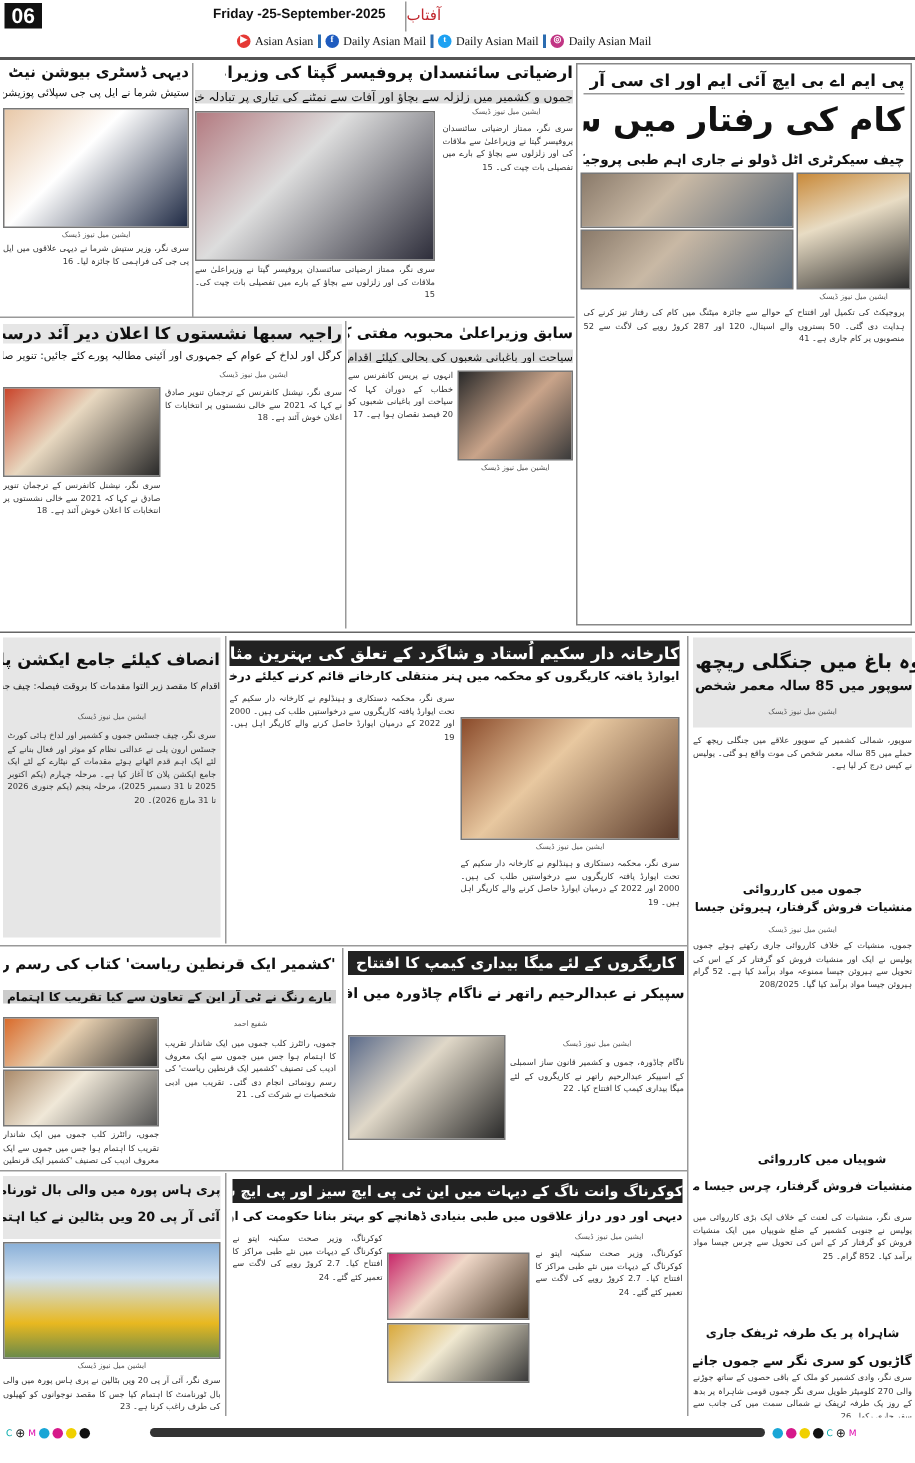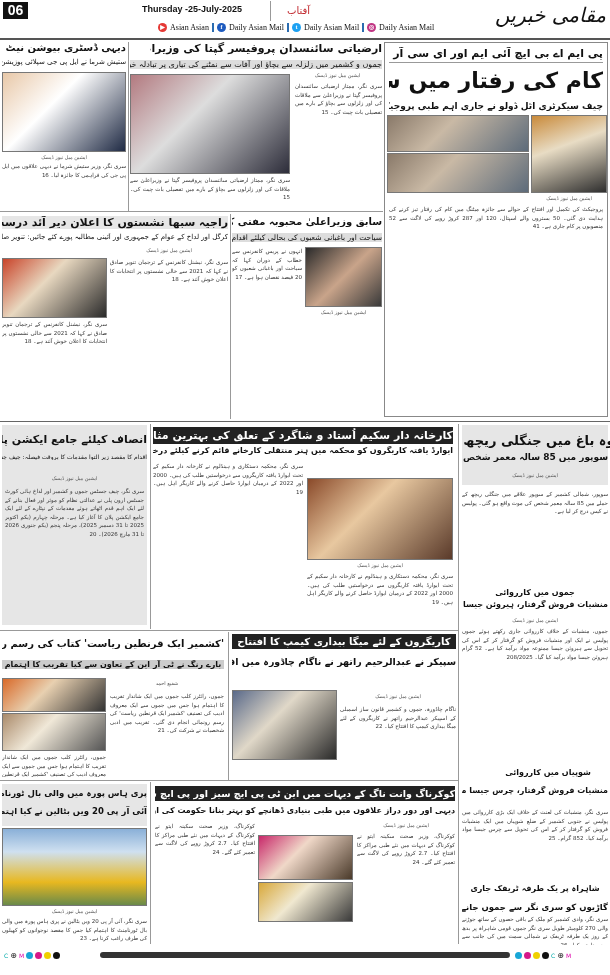--- a/index.html
+++ b/index.html
@@ -1,21 +1,21 @@
 <!DOCTYPE html>
 <html><head>
 <meta charset="utf-8">
 <style>
 *{box-sizing:border-box;margin:0;padding:0}
 body{width:610px;height:975px;background:#fff;font-family:"DejaVu Sans",sans-serif;position:relative;overflow:hidden;color:#111}
 .abs{position:absolute}
 .masthead{left:0;top:0;width:610px;height:40px;border-bottom:2px solid #555}
 .pageno{left:3px;top:2px;width:25px;height:17px;background:#111;color:#fff;font:bold 14px "Liberation Sans",sans-serif;text-align:center;line-height:17px}
 .date{left:142px;top:4px;font:bold 9px "Liberation Sans",sans-serif}
-.logo{left:270px;top:1px;width:34px;height:20px;border-left:1px solid #999;padding-left:16px;font-size:10px;color:#c1272d;line-height:20px}
+.logo{left:270px;top:1px;width:34px;height:20px;border-left:1px solid #999;padding-left:0;font-size:10px;color:#c1272d;line-height:20px}
 .social{left:158px;top:23px;font:8px "Liberation Serif",serif;display:flex;gap:3px;align-items:center}
 .social .ic{display:inline-block;width:9px;height:9px;border-radius:50%;color:#fff;font-size:6px;text-align:center;line-height:9px;font-weight:bold}
 .social .sep{width:2px;height:9px;background:#2b6cb0}
 .section-title{right:4px;top:3px;font:italic 20px "DejaVu Serif",serif;direction:rtl}
 .head{font-family:"DejaVu Sans",sans-serif;font-weight:bold;color:#111;direction:rtl;text-align:center;white-space:nowrap;overflow:hidden}
 .sub{font-size:8px;direction:rtl;text-align:center;white-space:nowrap;overflow:hidden;background:#ddd}
 .dark{background:#222;color:#fff}
 .grey{background:#e6e6e6}
 .body-text{font-size:5.5px;line-height:8.5px;direction:rtl;text-align:justify;color:#333;overflow:hidden}
 .photo{background:linear-gradient(135deg,#8a7a6a,#c9b9a5 40%,#5d6b7a);border:1px solid #777}
@@ -25,36 +25,35 @@
 .box{border:1px solid #888}
 .footer{left:0;top:945px;width:610px;height:30px}
 .bar{left:100px;top:952px;width:410px;height:6px;background:#333;border-radius:3px}
 .dot{width:7px;height:7px;border-radius:50%;display:inline-block}
 </style>
 </head>
 <body>
 
 <div class="abs masthead">
   <div class="abs pageno">06</div>
-  <div class="abs date">Thursday -25-July-2025</div>
+  <div class="abs date">Friday -25-September-2025</div>
   <div class="abs logo">آفتاب</div>
   <div class="abs social">
     <span class="ic" style="background:#e53935">▶</span>
     <span>Asian Asian</span>
     <span class="sep"></span>
     <span class="ic" style="background:#1e5bbf">f</span>
     <span>Daily Asian Mail</span>
     <span class="sep"></span>
     <span class="ic" style="background:#1da1f2">t</span>
     <span>Daily Asian Mail</span>
     <span class="sep"></span>
     <span class="ic" style="background:#c13584">◎</span>
     <span>Daily Asian Mail</span>
   </div>
-  <div class="abs section-title">مقامی خبریں</div>
 </div>
 
 <div class="abs box" style="left:384px;top:42px;width:224px;height:375px">
   <div class="abs head" style="left:4px;top:4px;width:214px;font-size:11px;border-bottom:1px solid #999;padding-bottom:2px">پی ایم اے بی ایچ آئی ایم اور ای سی آر پی اسکیمیں</div>
   <div class="abs head" style="left:4px;top:22px;width:214px;font-size:22px;line-height:32px">کام کی رفتار میں سرعت لائیں</div>
   <div class="abs head" style="left:4px;top:58px;width:214px;font-size:9px">چیف سیکرٹری اٹل ڈولو نے جاری اہم طبی پروجیکٹوں کا جائزہ لیا</div>
   <div class="abs photo" style="left:2px;top:72px;width:142px;height:37px"></div>
   <div class="abs photo" style="left:2px;top:110px;width:142px;height:40px"></div>
   <div class="abs photo" style="left:146px;top:72px;width:76px;height:78px;background:linear-gradient(160deg,#c98a3a,#e8dcc4 40%,#2e2e2e)"></div>
   <div class="abs credit" style="left:146px;top:152px;width:76px">ایشین میل نیوز ڈیسک</div>

